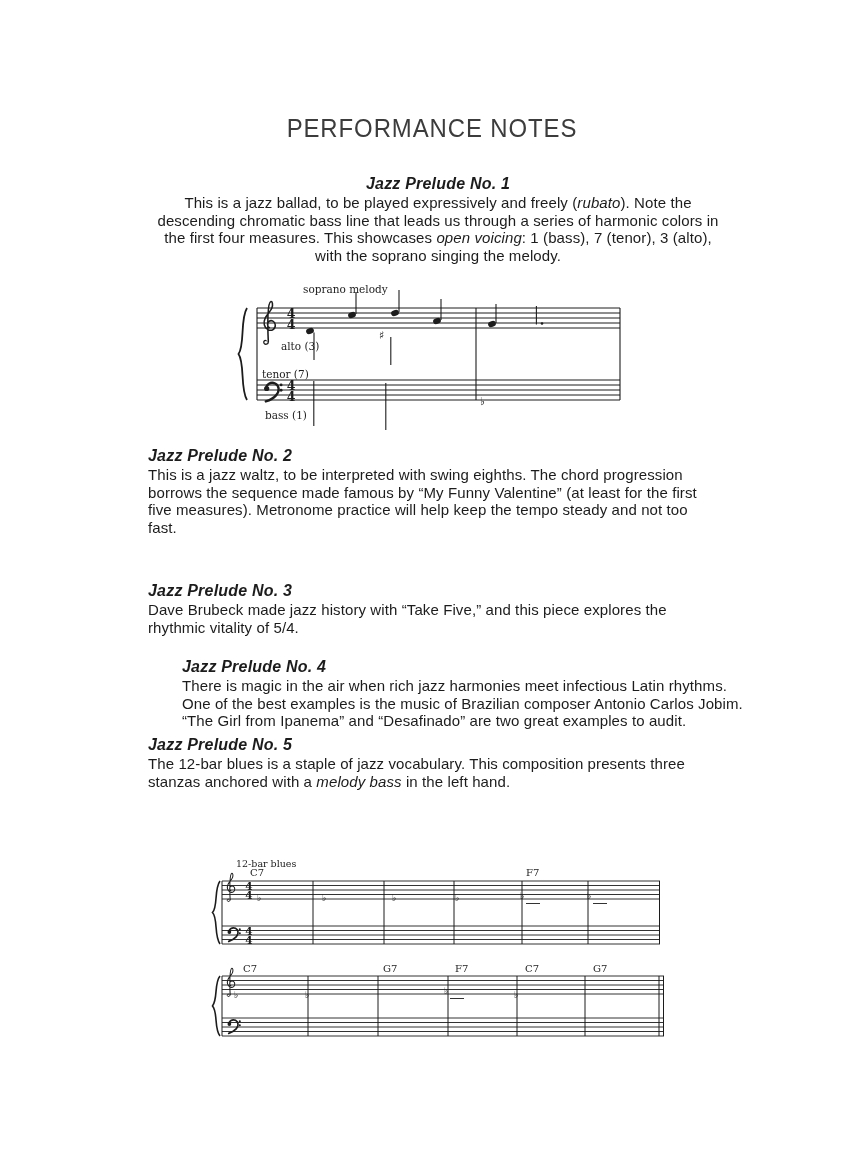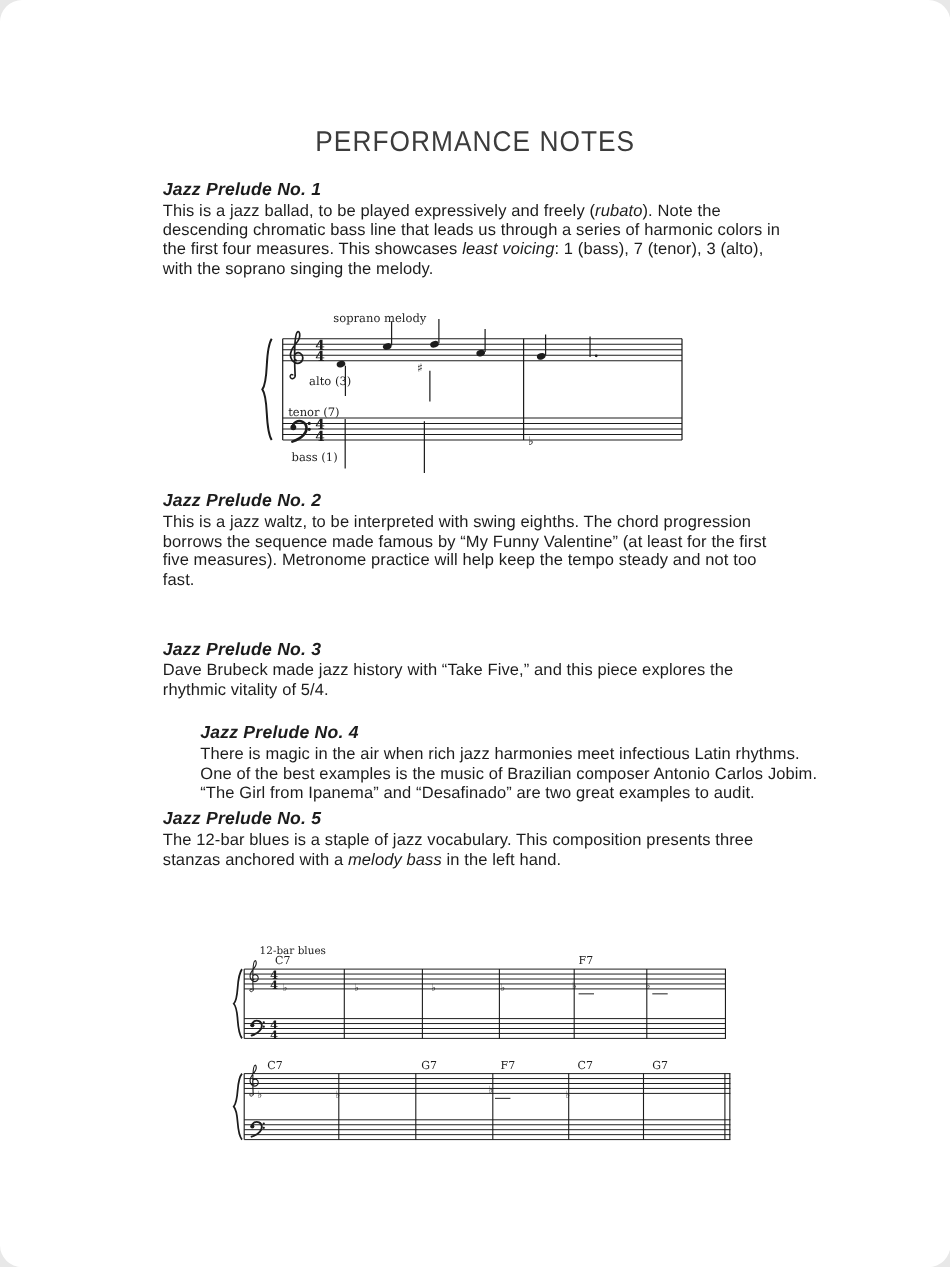--- a/index.html
+++ b/index.html
@@ -1,22 +1,22 @@
 <!DOCTYPE html>
 <html><head>
 <meta charset="utf-8">
 <style>
   html,body{margin:0;padding:0;background:#e8e8e8;}
   .page{position:relative;width:864px;height:1152px;background:#ffffff;overflow:hidden;
-        font-family:"Liberation Sans",sans-serif;color:#1c1c1c;border-radius:20px;}
+        font-family:"Liberation Sans",sans-serif;color:#1c1c1c;}
   .title{position:absolute;top:113px;left:0;width:864px;text-align:center;
          font-size:26px;font-weight:400;letter-spacing:1px;color:#3c3c3c;
          transform:scaleX(0.92);transform-origin:center;}
   .section{position:absolute;left:148px;width:580px;}
-  .sec1{top:164px;} .sec2{top:447px;} .sec3{top:582px;} .sec4{top:658px;margin-left:34px;} .sec5{top:736px;}
+  .sec1{top:175px;text-align:center;} .sec2{top:447px;} .sec3{top:582px;} .sec4{top:658px;margin-left:34px;} .sec5{top:736px;}
   .h{font-size:16px;font-weight:bold;font-style:italic;margin:0 0 1px 0;letter-spacing:0.2px;}
   .body{font-size:15px;}
   .body .tline{white-space:nowrap;height:17.6px;line-height:17.6px;letter-spacing:0.1px;}
   .ex1{position:absolute;left:235px;top:280px;width:395px;height:150px;}
   .ex2{position:absolute;left:205px;top:855px;width:465px;height:200px;}
   .mlabel{font-family:"DejaVu Serif",serif;font-size:10.5px;fill:#1c1c1c;}
   .cap{font-family:"DejaVu Serif",serif;font-size:9.5px;fill:#1c1c1c;}
   .chord{font-family:"DejaVu Serif",serif;font-size:10px;fill:#1c1c1c;}
   .tsig{font-family:"DejaVu Serif",serif;font-size:12.5px;font-weight:bold;fill:#1c1c1c;text-anchor:middle;}
   .tsig2{font-family:"DejaVu Serif",serif;font-size:10.5px;font-weight:bold;fill:#1c1c1c;text-anchor:middle;}
@@ -29,21 +29,21 @@
 
 <div class="page">
 
   <div class="title">PERFORMANCE NOTES</div>
 
   <div class="section sec1">
     <h2 class="h">Jazz Prelude No. 1</h2>
     <div class="body">
         <div class="tline"><span>This is a jazz ballad, to be played expressively and freely (</span><i>rubato</i><span>). Note the</span></div>
         <div class="tline"><span>descending chromatic bass line that leads us through a series of harmonic colors in</span></div>
-        <div class="tline"><span>the first four measures. This showcases </span><i>least voicing</i><span>: 1 (bass), 7 (tenor), 3 (alto),</span></div>
+        <div class="tline"><span>the first four measures. This showcases </span><i>open voicing</i><span>: 1 (bass), 7 (tenor), 3 (alto),</span></div>
         <div class="tline"><span>with the soprano singing the melody.</span></div>
       </div>
   </div>
 
   <svg class="ex1" viewBox="0 0 395 150">
     <defs>
       <g id="treble-clef">
         <path d="M15.8,74 C15.2,62 14.6,44 15.2,30 C15.8,15 17.5,6.5 20.2,6 C22.8,5.6 23.8,11 22,16.5 C20,22.5 13.5,27.5 10.3,34.5 C7,41.5 8.5,50 15,53.5 C21.5,57 28,52.5 27.6,45.8 C27.2,39.5 20.8,36.5 16.8,39.8 C13.4,42.6 13.8,48.2 17.6,50.4" fill="none" stroke-width="2.6" stroke-linecap="round"></path>
         <path d="M15.8,74 C16,78.5 10,80 8.3,76.2 C7.2,73.6 9.6,71 12.2,72.4" fill="none" stroke-width="2.2" stroke-linecap="round"></path>
       </g>

